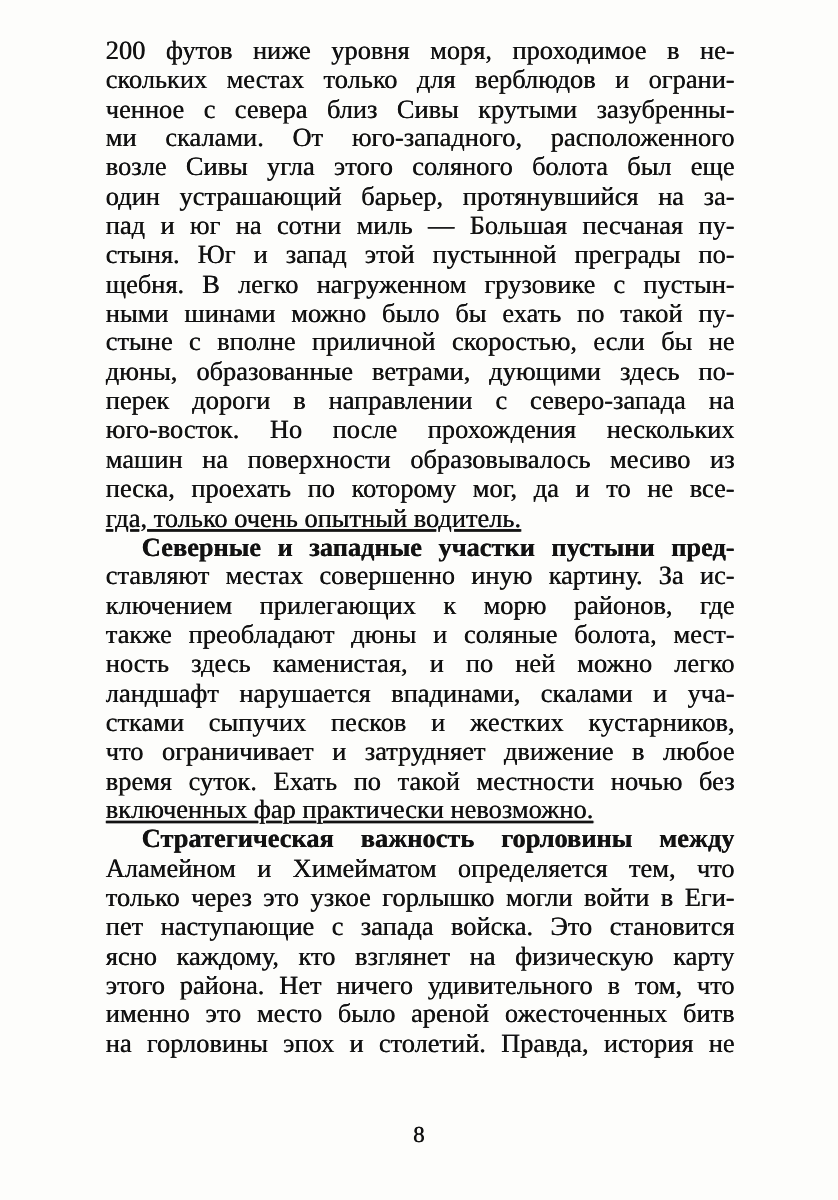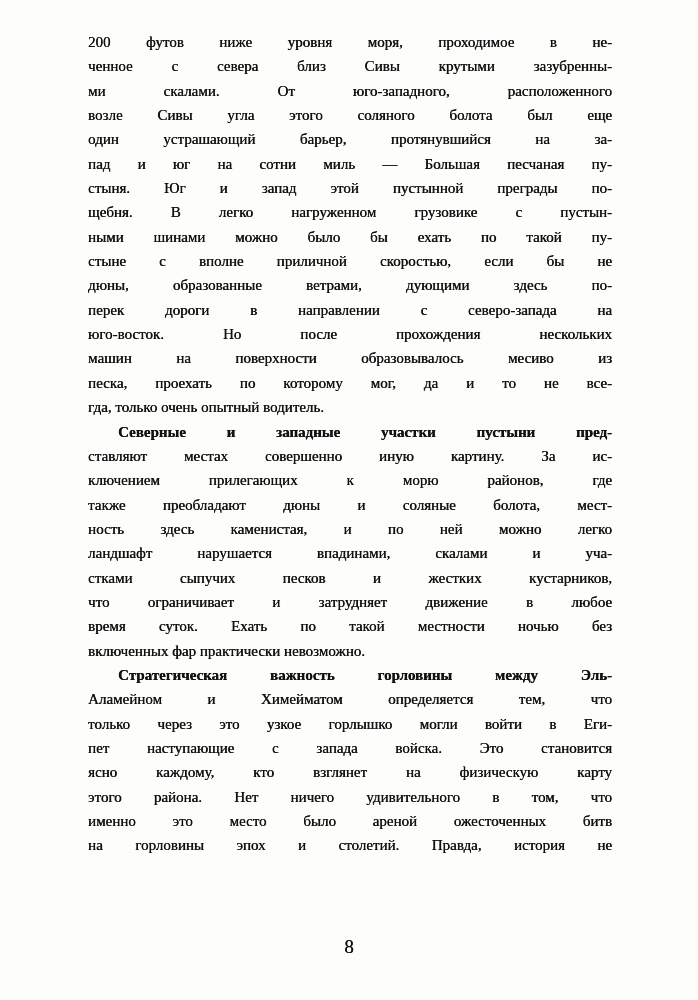--- a/index.html
+++ b/index.html
@@ -13,57 +13,59 @@
     height: 1000px;
     background: #fdfdfb;
     overflow: hidden;
   }
   .text-block {
     position: absolute;
     left: 88px;
     top: 30px;
     width: 524px;
     font-family: "Liberation Serif", "DejaVu Serif", serif;
-    font-size: 15px;
+    font-size: 22px;
     line-height: 24.35px;
     color: #121212;
     text-shadow: 0.35px 0 0 currentColor; 
   }
   .line {
     text-align: justify;
     text-align-last: justify;
     white-space: normal;
     overflow: hidden;
     height: 24.35px;
   }
   .line.indent {
     text-indent: 30px;
     font-weight: bold;
   }
   .line.pend {
     text-align-last: left;
+    text-decoration: underline;
   }
   .page-number {
     position: absolute;
     left: 0;
     top: 936px;
     width: 698px;
     text-align: center;
     font-family: "Liberation Serif", "DejaVu Serif", serif;
     font-size: 19px;
     color: #121212;
     text-shadow: 0.3px 0 0 currentColor;
   }
 </style>
 </head>
 <body>
 
 <div class="page">
   <div class="text-block" id="text-block">
       <div class="line">200 футов ниже уровня моря, проходимое в не-</div>
+      <div class="line">скольких местах только для верблюдов и ограни-</div>
       <div class="line">ченное с севера близ Сивы крутыми зазубренны-</div>
       <div class="line">ми скалами. От юго-западного, расположенного</div>
       <div class="line">возле Сивы угла этого соляного болота был еще</div>
       <div class="line">один устрашающий барьер, протянувшийся на за-</div>
       <div class="line">пад и юг на сотни миль — Большая песчаная пу-</div>
       <div class="line">стыня. Юг и запад этой пустынной преграды по-</div>
       <div class="line">щебня. В легко нагруженном грузовике с пустын-</div>
       <div class="line">ными шинами можно было бы ехать по такой пу-</div>
       <div class="line">стыне с вполне приличной скоростью, если бы не</div>
       <div class="line">дюны, образованные ветрами, дующими здесь по-</div>

